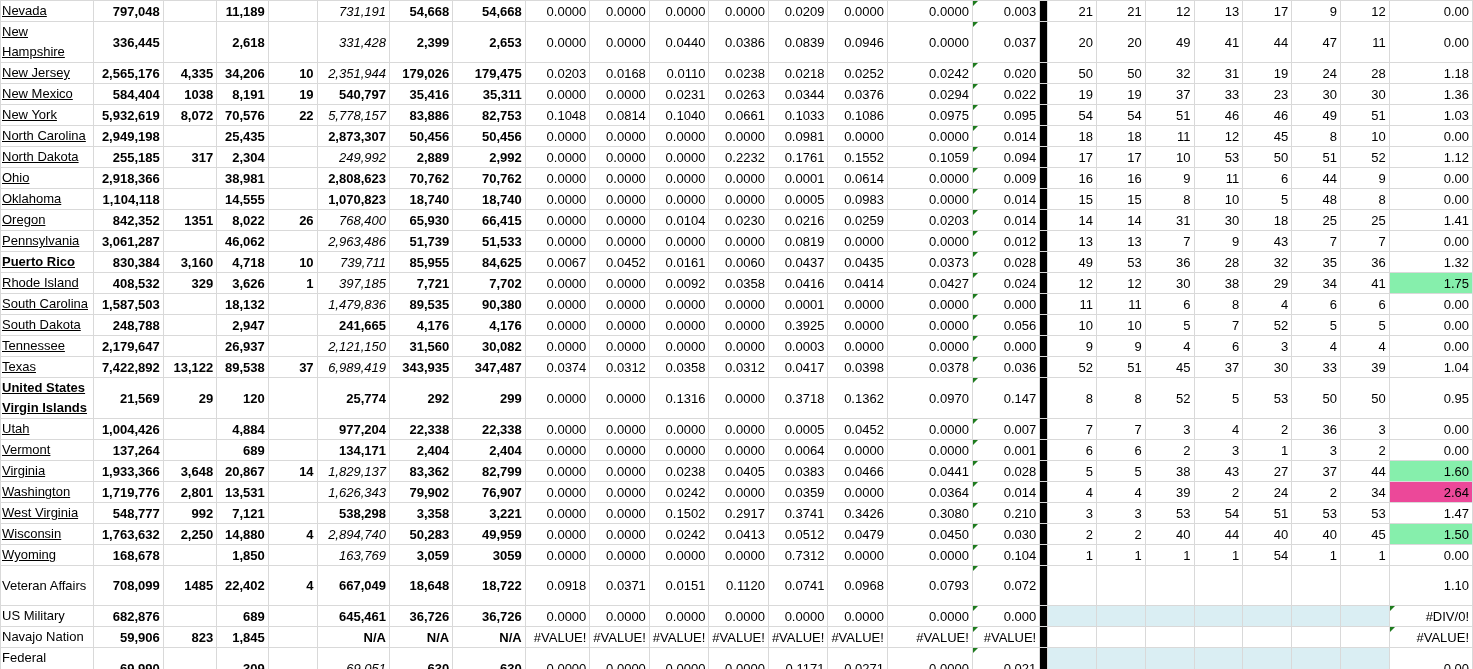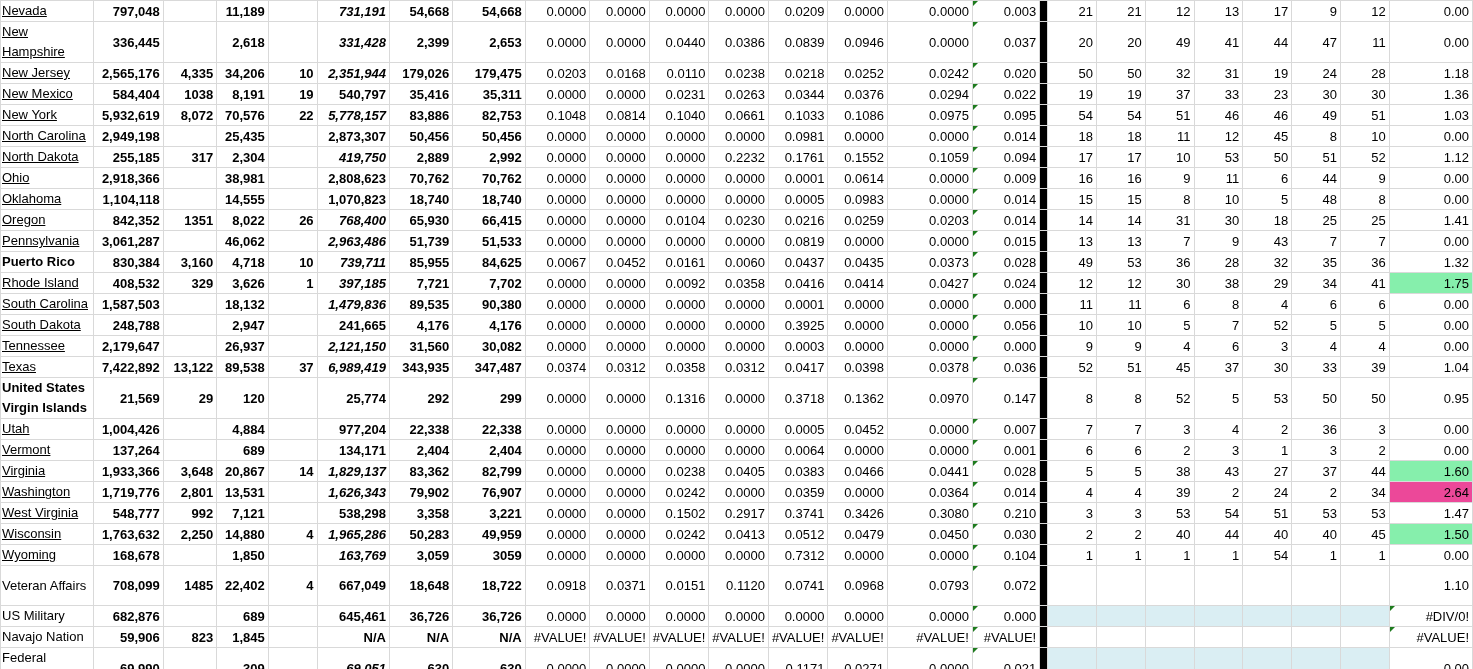--- a/index.html
+++ b/index.html
@@ -4,23 +4,23 @@
 <style>
   html, body { margin:0; padding:0; background:#ffffff; }
   body { width:1473px; height:669px; overflow:hidden; position:relative;
          font-family: "Liberation Sans", "DejaVu Sans", sans-serif; font-size:13px; color:#000; }
   table.sheet { border-collapse:collapse; table-layout:fixed; position:absolute; left:0; top:0; }
   table.sheet td { border:1px solid #d9d9d9; padding:0 3px; white-space:nowrap; overflow:hidden;
                    text-align:right; vertical-align:middle; line-height:19px; height:19px; position:relative; }
   table.sheet tr.tall td { height:39px; }
   td.name { text-align:left !important; white-space:normal !important; line-height:20px !important; padding-left:1px !important; }
   td.name span.link { text-decoration:underline; }
-  td.name.boldname { font-weight:bold; }
+  td.name.boldname { font-weight:bold;text-decoration:underline; }
   td.b { font-weight:bold; }
-  td.bi { font-weight:bold; font-style:italic; }
+  td.bi { font-weight:normal; font-style:italic; }
   td.blk { background:#000; border-color:#000; padding:0; }
   td.tri::before { content:""; position:absolute; left:0; top:0; width:0; height:0;
                    border-top:5px solid #1e7b1e; border-right:5px solid transparent; }
   td.ylw { background:#86efac; }
   td.pnk { background:#ec4899; }
   td.lb { background:#daeef3; border-color:#daeef3; }
   td.ctr { text-align:center; }
 </style>
 </head>
 <body>
@@ -215,21 +215,21 @@
         <td>8</td>
         <td>10</td>
         <td class="ctr">0.00</td>
       </tr>
       <tr>
         <td class="name"><span class="link">North Dakota</span></td>
         <td class="b">255,185</td>
         <td class="b">317</td>
         <td class="b">2,304</td>
         <td class="b"></td>
-        <td class="bi">419,750</td>
+        <td class="bi">249,992</td>
         <td class="b">2,889</td>
         <td class="b">2,992</td>
         <td>0.0000</td>
         <td>0.0000</td>
         <td>0.0000</td>
         <td>0.2232</td>
         <td>0.1761</td>
         <td>0.1552</td>
         <td>0.1059</td>
         <td class="tri">0.094</td>
@@ -333,21 +333,21 @@
         <td class="bi">2,963,486</td>
         <td class="b">51,739</td>
         <td class="b">51,533</td>
         <td>0.0000</td>
         <td>0.0000</td>
         <td>0.0000</td>
         <td>0.0000</td>
         <td>0.0819</td>
         <td>0.0000</td>
         <td>0.0000</td>
-        <td class="tri">0.015</td>
+        <td class="tri">0.012</td>
         <td class="blk"></td>
         <td>13</td>
         <td>13</td>
         <td>7</td>
         <td>9</td>
         <td>43</td>
         <td>7</td>
         <td>7</td>
         <td class="ctr">0.00</td>
       </tr>
@@ -674,21 +674,21 @@
         <td>53</td>
         <td>53</td>
         <td class="ctr">1.47</td>
       </tr>
       <tr>
         <td class="name"><span class="link">Wisconsin</span></td>
         <td class="b">1,763,632</td>
         <td class="b">2,250</td>
         <td class="b">14,880</td>
         <td class="b">4</td>
-        <td class="bi">1,965,286</td>
+        <td class="bi">2,894,740</td>
         <td class="b">50,283</td>
         <td class="b">49,959</td>
         <td>0.0000</td>
         <td>0.0000</td>
         <td>0.0242</td>
         <td>0.0413</td>
         <td>0.0512</td>
         <td>0.0479</td>
         <td>0.0450</td>
         <td class="tri">0.030</td>

